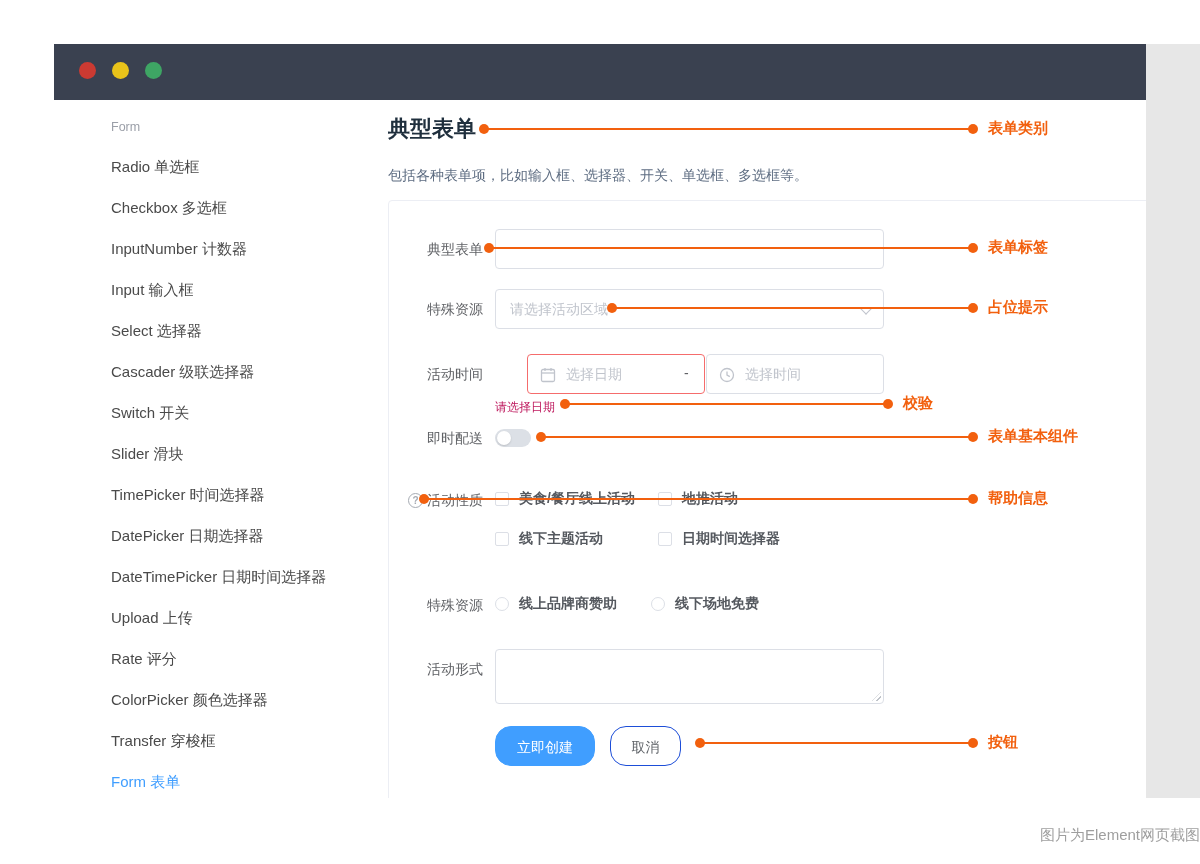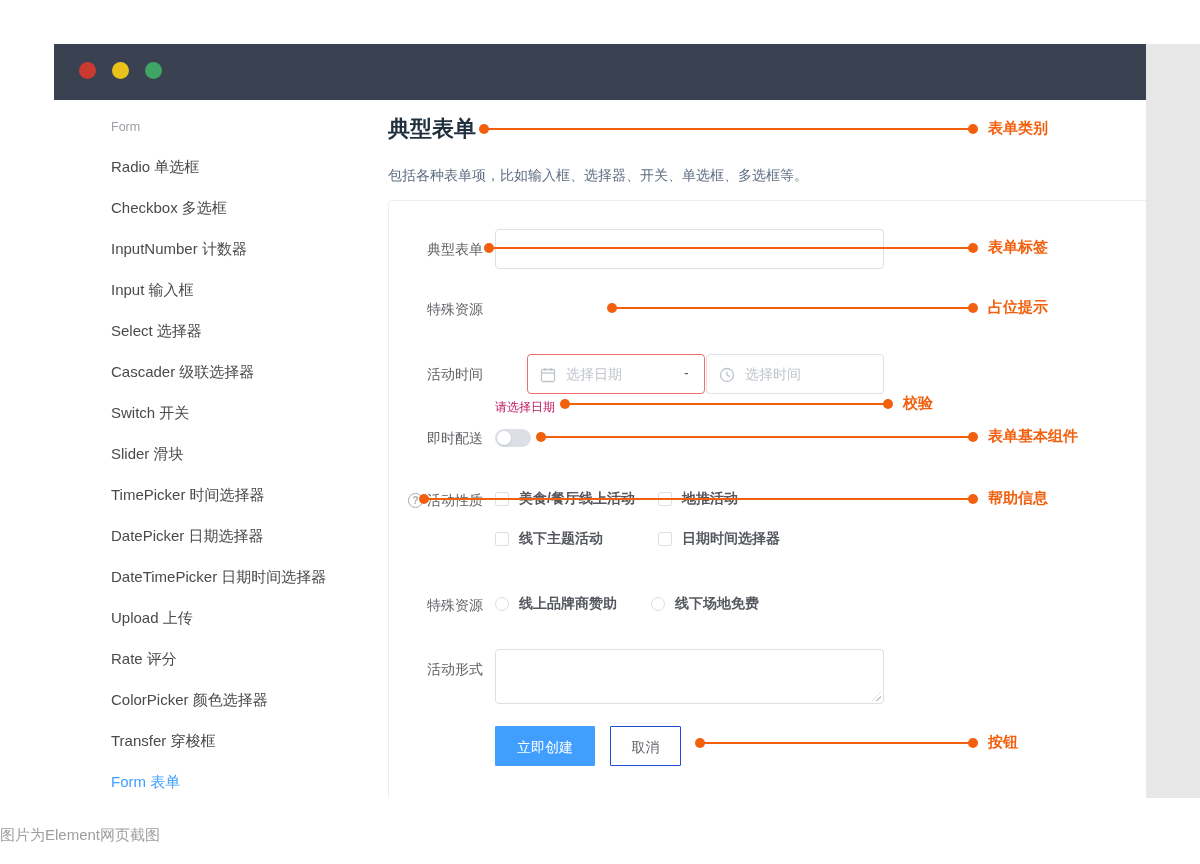--- a/index.html
+++ b/index.html
@@ -58,32 +58,32 @@
   .opt-label { margin-left:10px; font-size:14px; font-weight:600; color:#55595f; white-space:nowrap; }
 
   .help-icon { position:absolute; width:15px; height:15px; border:1px solid #a6abb3; border-radius:50%; color:#a6abb3; font-size:10px; line-height:13px; text-align:center; font-weight:700; }
 
   .el-textarea { position:absolute; border:1px solid #dcdfe6; border-radius:4px; background:#fff; }
   .el-textarea textarea { width:100%; height:100%; border:none; outline:none; resize:none; background:transparent; font-family:inherit; }
   .resize-handle { position:absolute; right:2px; bottom:2px; width:9px; height:9px;
      background:repeating-linear-gradient(135deg, transparent 0 2px, #bfc3c9 2px 3.5px);
      clip-path:polygon(100% 0, 0 100%, 100% 100%); }
 
-  .btn { position:absolute; height:40px; border-radius:1px; font-size:14px; text-align:center; line-height:40px; cursor:pointer; }
+  .btn { position:absolute; height:40px; border-radius:16px; font-size:14px; text-align:center; line-height:40px; cursor:pointer; }
   .btn-primary { background:#409eff; color:#fff; border:1px solid #409eff; }
   .btn-default { background:#fff; color:#5f6368; border:1px solid #1d4ed8; }
 
   
   .anno { position:absolute; height:2px; background:#f2600e; z-index:60; }
   .anno .dot { position:absolute; top:-4px; width:10px; height:10px; border-radius:50%; background:#f2600e; }
   .anno .dot.start { left:-5px; }
   .anno .dot.end { right:-5px; }
   .anno .anno-label { position:absolute; left:calc(100% + 15px); top:-9px; font-size:15px; font-weight:700; color:#f2600e; white-space:nowrap; }
 
-  .caption { position:absolute; left:0; top:826px; width:1200px; text-align:left; font-size:15px; color:#9e9e9e; }
+  .caption { position:absolute; left:0; top:826px; width:1200px; text-align:right; font-size:15px; color:#9e9e9e; }
 </style>
 </head>
 <body>
 
 <div class="stage">
 
   <div class="gray-strip"></div>
 
   <div class="window">
 
@@ -120,20 +120,24 @@
       <p class="page-sub">包括各种表单项，比如输入框、选择器、开关、单选框、多选框等。</p>
 
       <div class="demo-card">
 
         <div class="fi-label" style="top:38px;">典型表单</div>
         <div class="el-input" style="left:106px; top:28px; width:389px;">
           <input type="text" value="" style="">
         </div>
 
         <div class="fi-label" style="top:98px;">特殊资源</div>
+        <div class="el-input" style="left:106px; top:88px; width:389px;">
+          <span class="ph">请选择活动区域</span>
+          <span class="chevron"></span>
+        </div>
 
         <div class="fi-label" style="top:163px;">活动时间</div>
         <div class="el-input error" style="left:106px; top:153px; width:178px;margin-left:32px;">
           <svg class="input-icon" viewBox="0 0 16 16">
             <rect x="1.5" y="2.5" width="13" height="12" rx="1.5" fill="none" stroke="#c0c4cc" stroke-width="1.3"></rect>
             <line x1="1.5" y1="6" x2="14.5" y2="6" stroke="#c0c4cc" stroke-width="1.3"></line>
             <line x1="5" y1="1" x2="5" y2="4" stroke="#c0c4cc" stroke-width="1.3"></line>
             <line x1="11" y1="1" x2="11" y2="4" stroke="#c0c4cc" stroke-width="1.3"></line>
           </svg>
           <span class="ph ph-icon">选择日期</span>

